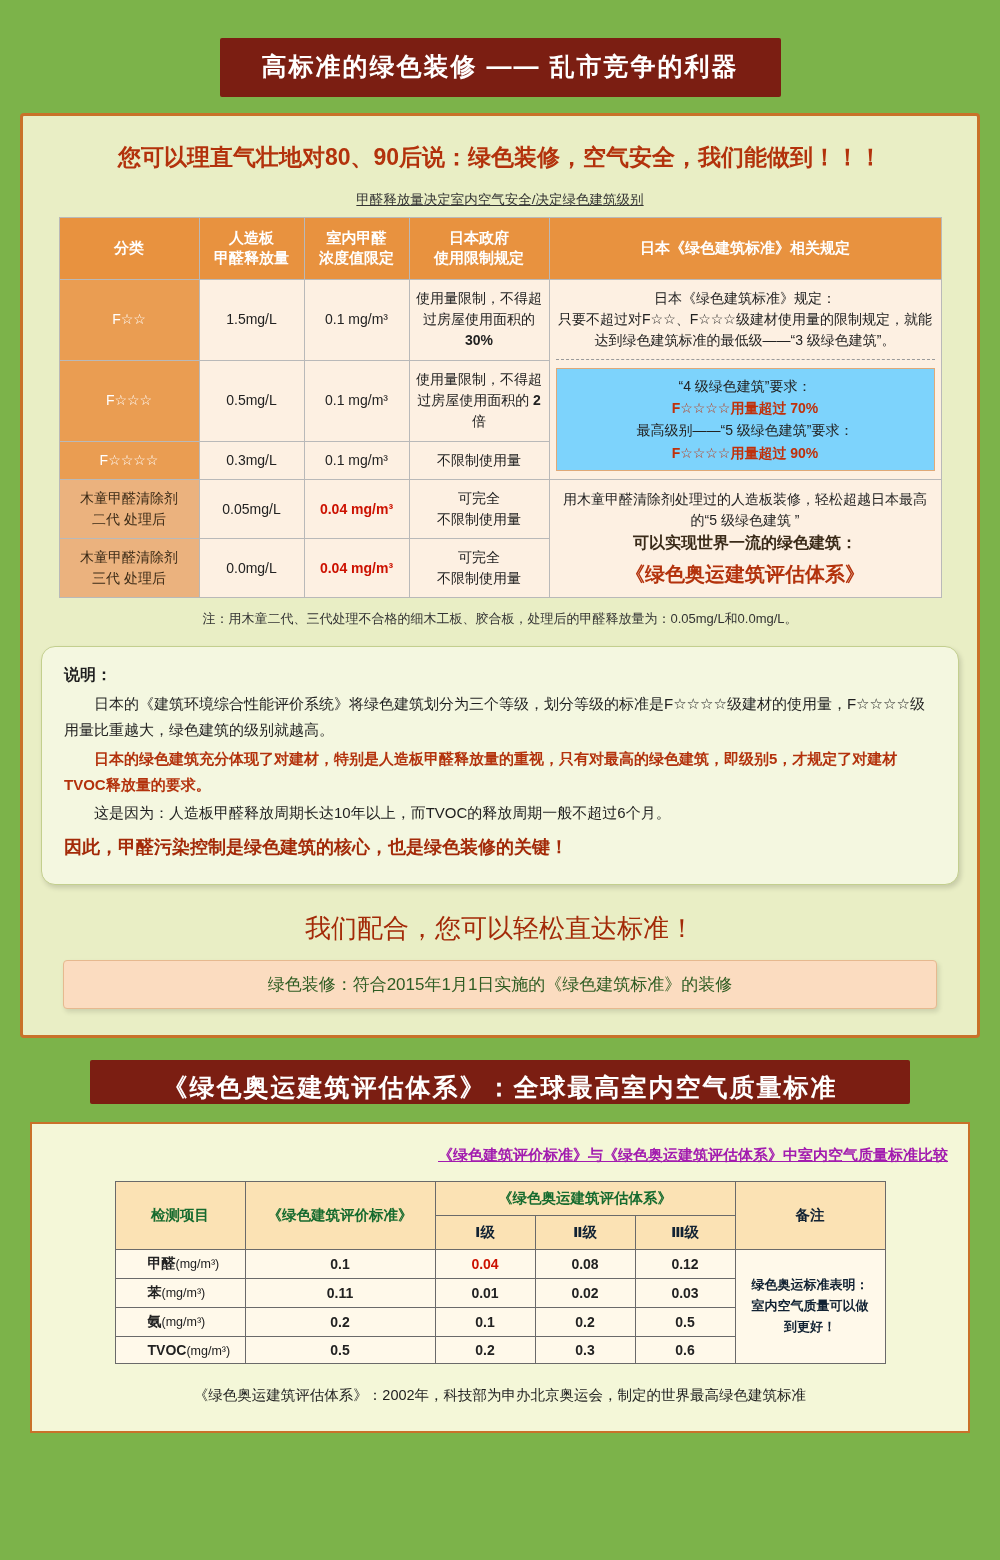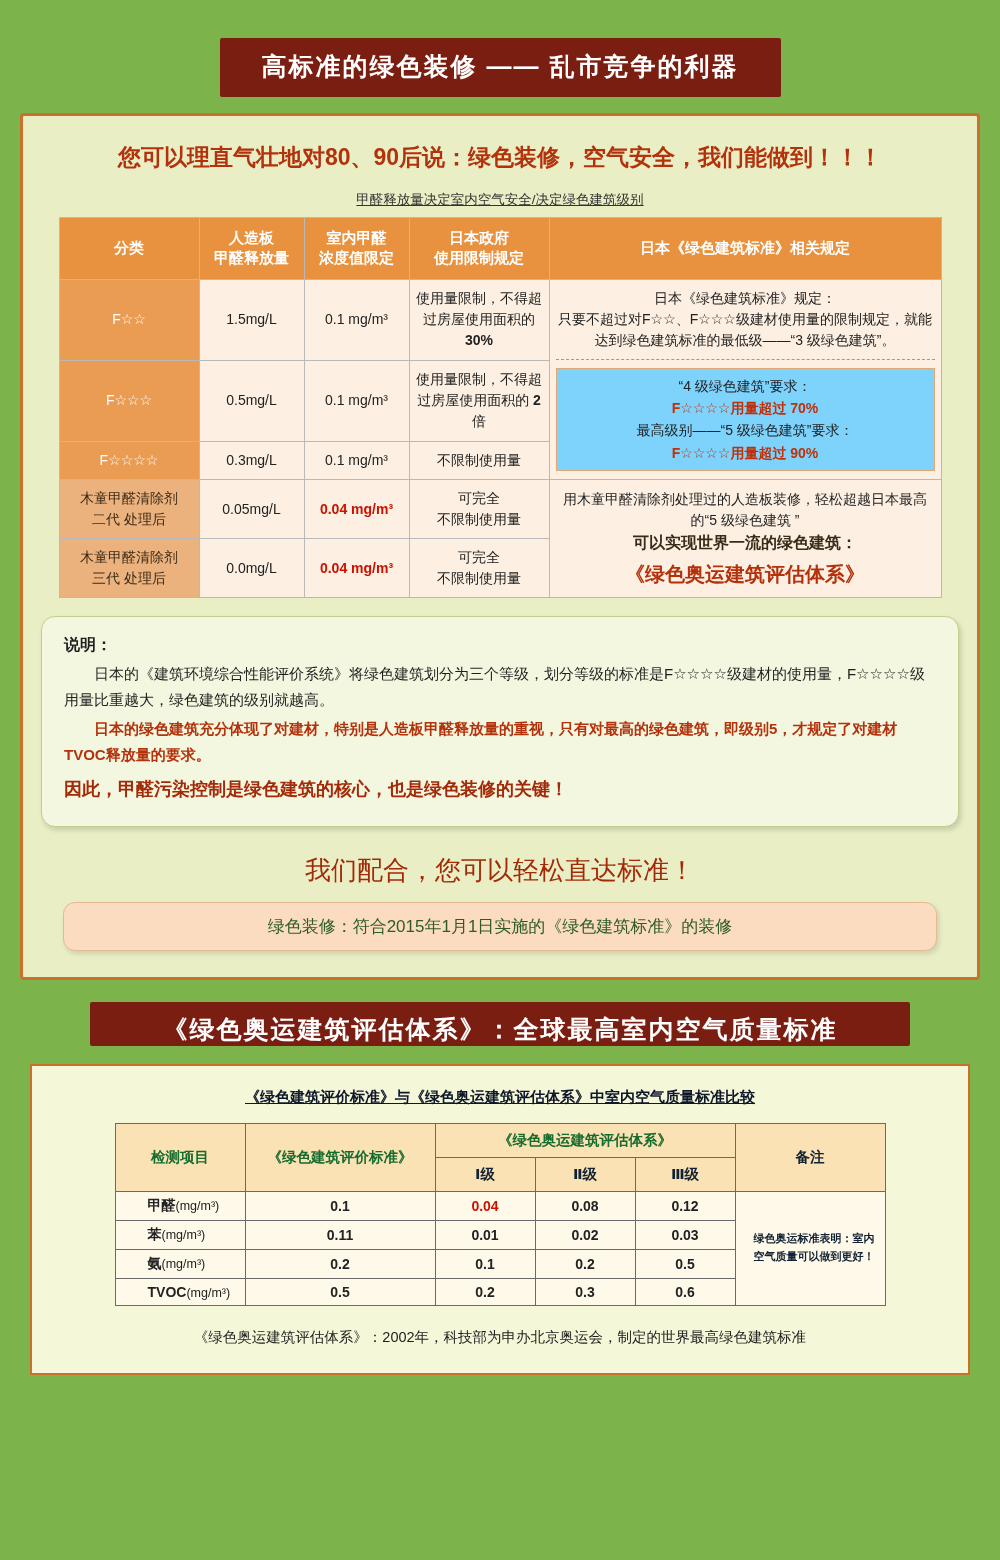--- a/index.html
+++ b/index.html
@@ -132,38 +132,38 @@
   .expl .redline{color:#b3320c;font-weight:bold;}
   .expl .final{color:#a32a08;font-weight:bold;font-size:18px;text-indent:1.4em;margin-top:6px;}
 
   .slogan{
     text-align:center;color:#a32a08;font-weight:normal;font-size:26px;margin:26px 0 14px;
   }
   .sloganbar{
     width:872px;margin:0 auto;
     background:#fbdcc0;
     border:1px solid #e6b98f;
-    border-radius:12px;
+    border-radius:4px;
     text-align:center;
     color:#2e5c22;
     font-size:17px;
     padding:12px 0;
     box-shadow:2px 3px 5px rgba(0,0,0,.12);
   }
 
   
   .panel2{
     width:940px;margin:18px auto 0;
     background:#f4f7d8;
     border:2px solid #c9712a;
     box-sizing:border-box;
     padding:18px 20px 26px;
   }
   .cap2{
-    text-align:center;font-size:15px;font-weight:bold;color:#0f172a;
+    text-align:right;font-size:15px;font-weight:bold;color:#a21caf;
     text-decoration:underline;margin:4px 0 16px;
   }
   table.t2{
     border-collapse:collapse;
     margin:0 auto;
     table-layout:fixed;
     width:770px;
     background:#fff9ea;
   }
   table.t2 th{
@@ -177,21 +177,21 @@
   table.t2 th.grn{color:#166b2e;}
   table.t2 td{
     border:1px solid #6a6a6a;
     font-size:14px;
     text-align:center;
     padding:5px 4px;
     font-weight:bold;
   }
   table.t2 td.item{text-align:left;padding-left:32px;}
   table.t2 td.remark{
-    text-align:right;font-size:11px;font-weight:bold;color:#123;padding:6px 10px;line-height:1.6;
+    text-align:center;font-size:13px;font-weight:bold;color:#123;padding:6px 10px;line-height:1.6;
   }
   .small{font-weight:normal;font-size:12.5px;}
   .footnote{
     text-align:center;font-size:14.5px;color:#1d1d1d;margin-top:22px;
   }
 </style>
 </head>
 <body>
 
 <div class="page">
@@ -264,25 +264,27 @@
         </tr>
         <tr>
           <td class="cat2">木童甲醛清除剂<br>三代 处理后</td>
           <td class="num">0.0mg/L</td>
           <td class="redval">0.04 mg/m³</td>
           <td>可完全<br>不限制使用量</td>
         </tr>
       </tbody>
     </table>
 
+    <div class="tnote">注：用木童二代、三代处理不合格的细木工板、胶合板，处理后的甲醛释放量为：0.05mg/L和0.0mg/L。</div>
 
     <div class="expl">
       <div class="t">说明：</div>
       <p>日本的《建筑环境综合性能评价系统》将绿色建筑划分为三个等级，划分等级的标准是F☆☆☆☆级建材的使用量，F☆☆☆☆级用量比重越大，绿色建筑的级别就越高。</p>
       <p class="redline">日本的绿色建筑充分体现了对建材，特别是人造板甲醛释放量的重视，只有对最高的绿色建筑，即级别5，才规定了对建材TVOC释放量的要求。</p>
+      <p>这是因为：人造板甲醛释放周期长达10年以上，而TVOC的释放周期一般不超过6个月。</p>
       <p class="final noind">因此，甲醛污染控制是绿色建筑的核心，也是绿色装修的关键！</p>
     </div>
 
     <div class="slogan">我们配合，您可以轻松直达标准！</div>
     <div class="sloganbar">绿色装修：符合2015年1月1日实施的《绿色建筑标准》的装修</div>
   </div>
 
   <div class="banner banner2">《绿色奥运建筑评估体系》：全球最高室内空气质量标准</div>
 
   <div class="panel2">

